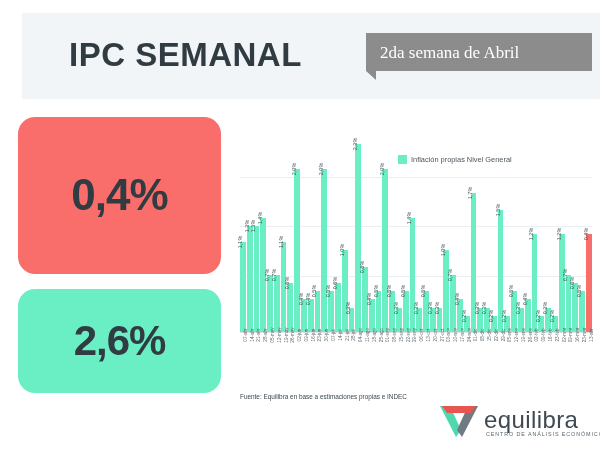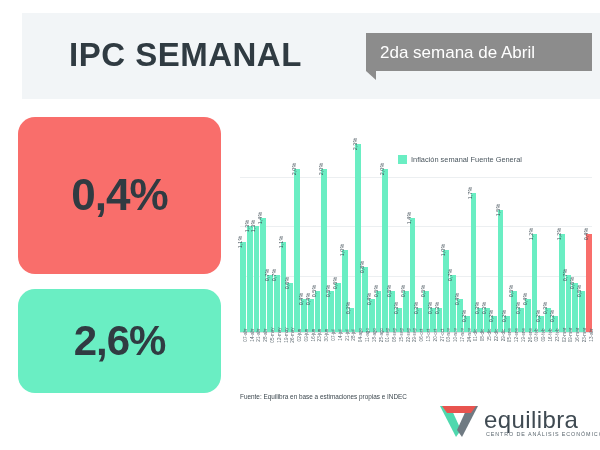--- a/index.html
+++ b/index.html
@@ -23,20 +23,21 @@
     letter-spacing: .5px; white-space: nowrap; margin-left: 23px;
   }
   .header-tag {
     position: absolute; left: 366px; top: 33px;
     height: 38px; min-width: 226px;
     background: #8c8c8c;
     color: #ffffff;
     font-size: 17px;
     display: flex; align-items: center; padding: 1px 12px 0 14px;
     white-space: nowrap;
+    font-family: Liberation Serif, serif;
   }
   .header-tag::after{
     content:""; position:absolute; left:0; bottom:-9px;
     border-left: 10px solid transparent;
     border-top: 9px solid #8c8c8c;
   }
 
   
   .card {
     position: absolute; left: 18px;
@@ -361,21 +362,21 @@
             <div class="bar" style="height: 20%;"></div>
             <div class="barlabel" style="bottom: 20%;">0,5%</div>
           </div>
           <div class="barcol">
             <div class="bar last" style="height: 48%;"></div>
             <div class="barlabel" style="bottom: 48%;">0,4%</div>
           </div>
         </div>
       <div class="legend">
         <span class="legend-swatch"></span>
-        <span class="legend-label">Inflación semanal Fuente General</span>
+        <span class="legend-label">Inflación propias Nivel General</span>
       </div>
     </div>
     <div class="xaxis" id="xaxis">
         <div class="xtick">
           <span>07-abr</span>
         </div>
         <div class="xtick">
           <span>14-abr</span>
         </div>
         <div class="xtick">

